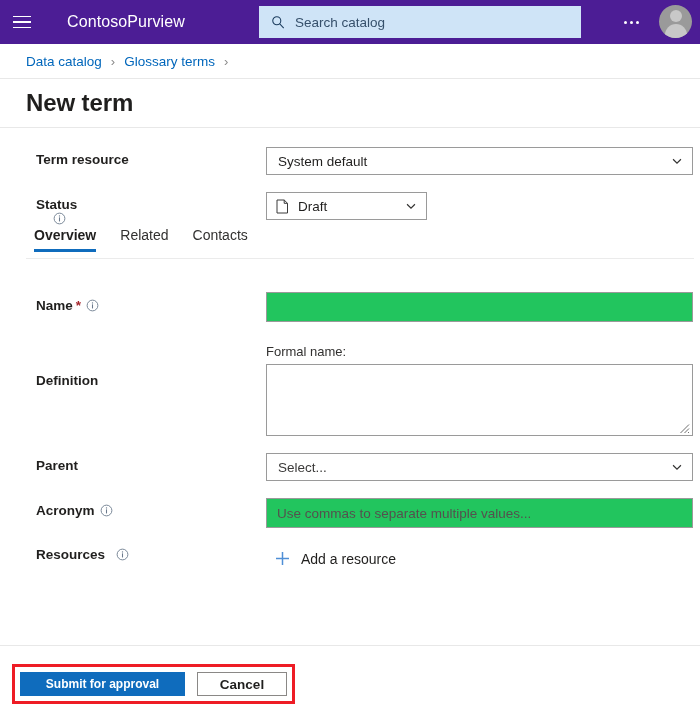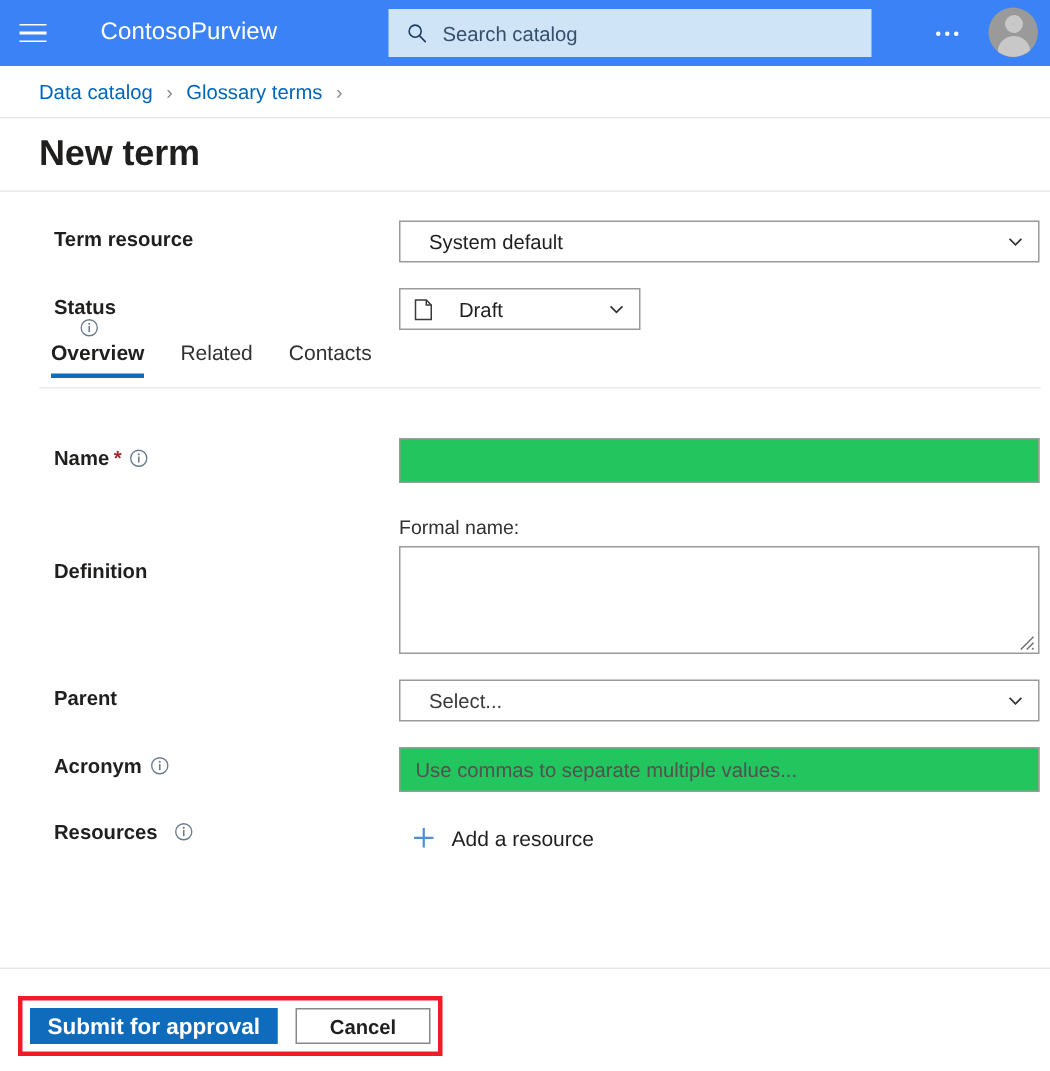--- a/index.html
+++ b/index.html
@@ -13,21 +13,21 @@
   .app {
     position: relative;
     width: 700px; height: 714px;
     background: #ffffff;
   }
 
   
   .topbar {
     position: absolute; left: 0; top: 0;
     width: 700px; height: 44px;
-    background: #3b82f6;
+    background: #4c1d95;
     display: flex; align-items: center;
   }
   .hamburger {
     width: 44px; height: 44px;
     display: flex; flex-direction: column;
     align-items: center; justify-content: center;
     gap: 4px;
     cursor: pointer;
   }
   .hamburger span {
@@ -124,21 +124,21 @@
 
   .select {
     width: 427px; height: 28px;
     border: 1px solid #9a9a9a;
     background: #ffffff;
     display: flex; align-items: center;
     padding: 0 8px 0 11px;
     font-size: 13.5px; color: #201f1e;
     cursor: pointer;
   }
-  .select .val { flex: 1; white-space: nowrap; overflow: hidden; margin-left: 8px; }
+  .select .val { flex: 1; white-space: nowrap; overflow: hidden; }
   .select.placeholder .val { color: #3b3a39; }
   .chev { width: 14px; height: 14px; flex: 0 0 auto; }
 
   .select.small { width: 161px; padding-left: 9px; }
   .doc-ico { width: 13px; height: 15px; margin-right: 9px; flex: 0 0 auto; }
 
   .textinput {
     width: 427px; height: 30px;
     border: 1px solid #9a9a9a;
     background: #22c55e;
@@ -204,21 +204,21 @@
   .footer-rule {
     position: absolute; left: 0; top: 645px;
     width: 700px; height: 1px; background: #e8e8e8;
   }
   .btn-primary {
     position: absolute; left: 20px; top: 672px;
     width: 165px; height: 24px;
     background: #0f6cbd;
     border: 1px solid #0f6cbd;
     color: #ffffff;
-    font-size: 15px; font-weight: 600;
+    font-size: 12px; font-weight: 600;
     font-family: "Liberation Sans", sans-serif;
     cursor: pointer;
     display: flex; align-items: center; justify-content: center;
   }
   .btn-secondary {
     position: absolute; left: 197px; top: 672px;
     width: 90px; height: 24px;
     background: #ffffff;
     border: 1px solid #8a8886;
     color: #201f1e;

